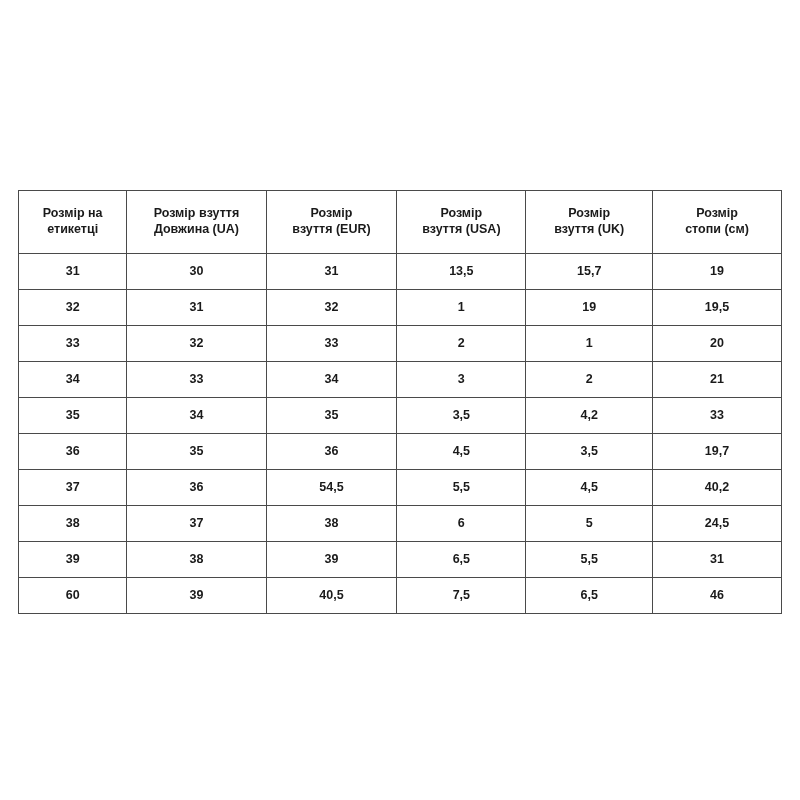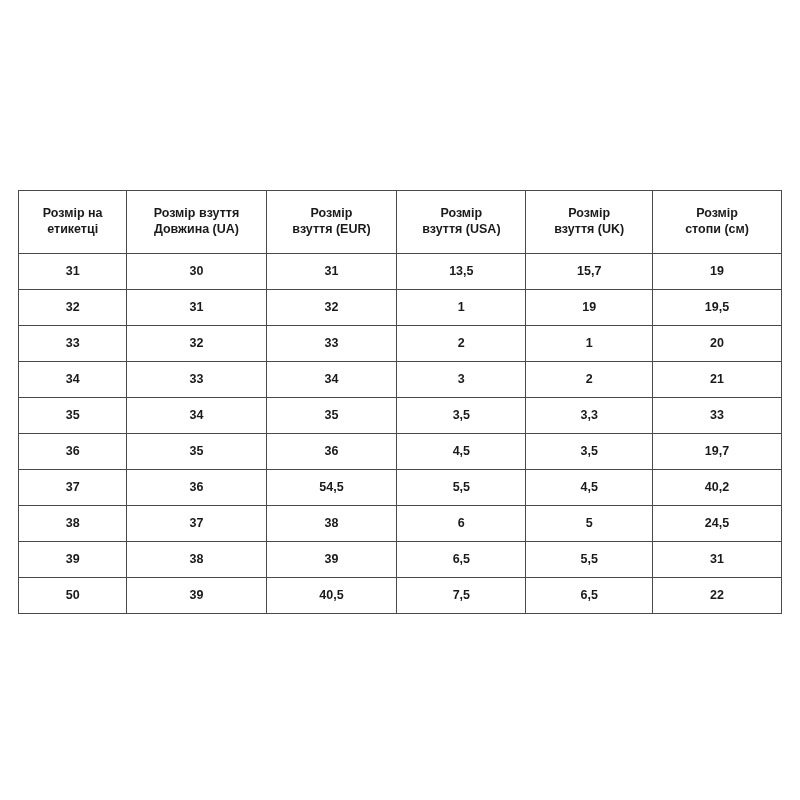--- a/index.html
+++ b/index.html
@@ -132,21 +132,21 @@
           <td>34</td>
           <td>3</td>
           <td>2</td>
           <td>21</td>
         </tr>
         <tr>
           <td class="label-col">35</td>
           <td>34</td>
           <td>35</td>
           <td>3,5</td>
-          <td>3,3</td>
+          <td>4,2</td>
           <td>33</td>
         </tr>
         <tr>
           <td class="label-col">36</td>
           <td>35</td>
           <td>36</td>
           <td>4,5</td>
           <td>3,5</td>
           <td>19,7</td>
         </tr>
@@ -168,23 +168,23 @@
         </tr>
         <tr>
           <td class="label-col">39</td>
           <td>38</td>
           <td>39</td>
           <td>6,5</td>
           <td>5,5</td>
           <td>31</td>
         </tr>
         <tr>
-          <td class="label-col">50</td>
+          <td class="label-col">60</td>
           <td>39</td>
           <td>40,5</td>
           <td>7,5</td>
           <td>6,5</td>
-          <td>22</td>
+          <td>46</td>
         </tr>
       </tbody>
     </table>
   </div>
 </div>
 
 </body></html>

